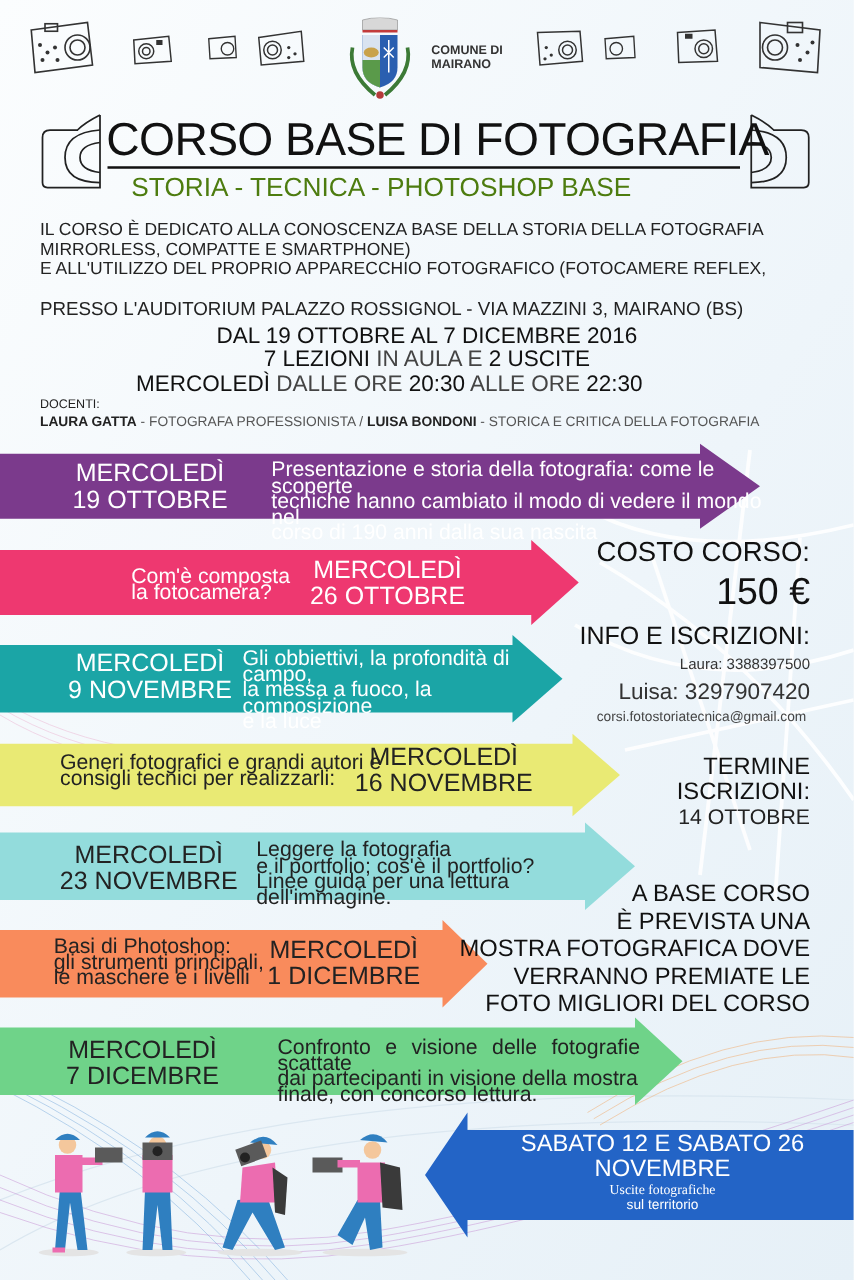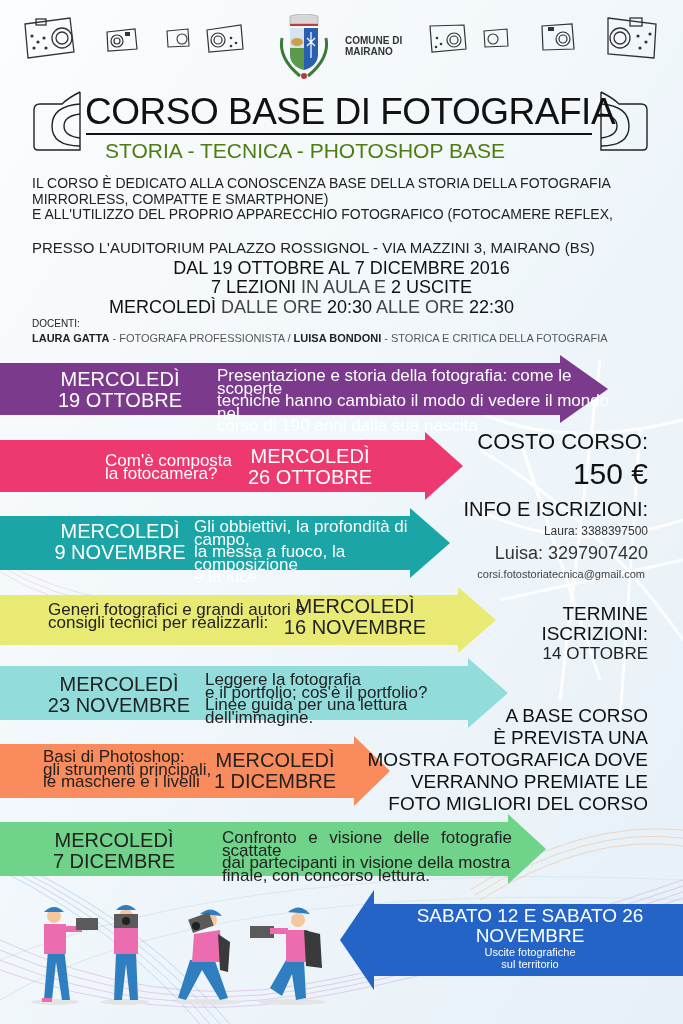--- a/index.html
+++ b/index.html
@@ -330,21 +330,21 @@
   </div>
 </div>
 
 <div class="arrow" style="left:340px;top:890px;width:343px;height:100px;">
   <svg width="343" height="100">
       <polygon points="0,50 34,0 34,14 343,14 343,86 34,86 34,100" fill="#2364c6"></polygon>
     </svg>
   <div class="center" style="position:absolute;left:40px;top:16px;width:300px;color:#fff;">
     <div style="font-size:19px;line-height:20px;">SABATO 12 E SABATO 26</div>
     <div style="font-size:19px;line-height:20px;">NOVEMBRE</div>
-    <div style="font-size:11px;line-height:12px;">Uscite fotografiche</div>
+    <div style="font-size:11px;line-height:12px;font-family:Liberation Serif, serif;">Uscite fotografiche</div>
     <div style="font-size:11px;line-height:12px;">sul territorio</div>
   </div>
 </div>
 
 <div class="txt right" style="right:35px;top:430px;font-size:22px;line-height:24px;color:#111;">COSTO CORSO:</div>
 <div class="txt right" style="right:35px;top:458px;font-size:30px;line-height:32px;color:#111;">150 €</div>
 <div class="txt right" style="right:35px;top:498px;font-size:20px;line-height:22px;color:#111;">INFO E ISCRIZIONI:</div>
 <div class="txt right" style="right:35px;top:521px;font-size:12px;line-height:20px;color:#333;">Laura: 3388397500</div>
 <div class="txt right" style="right:35px;top:543px;font-size:18px;line-height:20px;color:#333;">Luisa: 3297907420</div>
 <div class="txt right" style="right:38px;top:568px;font-size:11px;line-height:13px;color:#444;">corsi.fotostoriatecnica@gmail.com</div>

